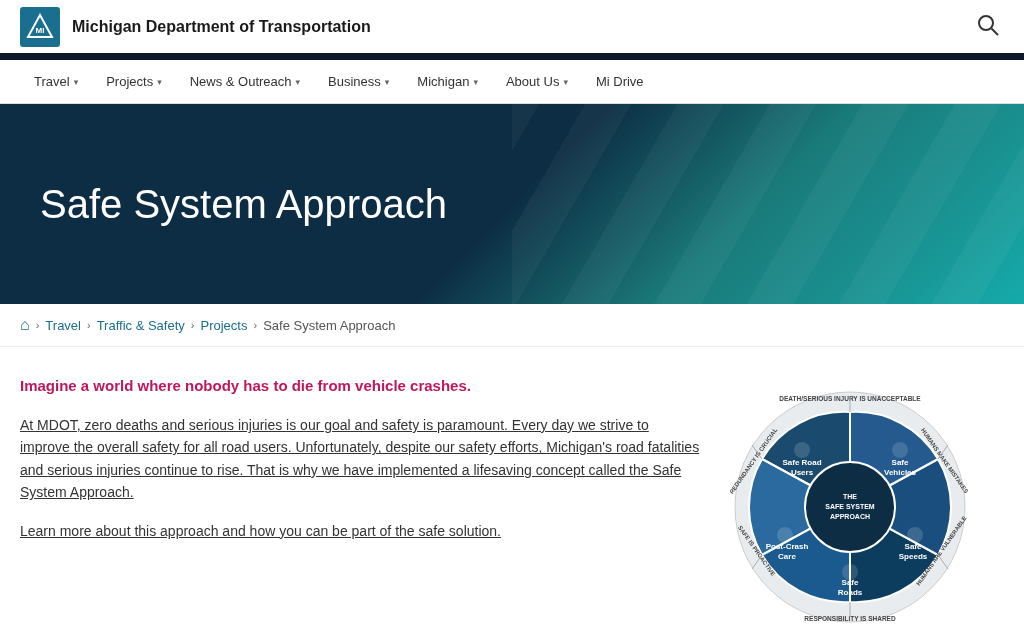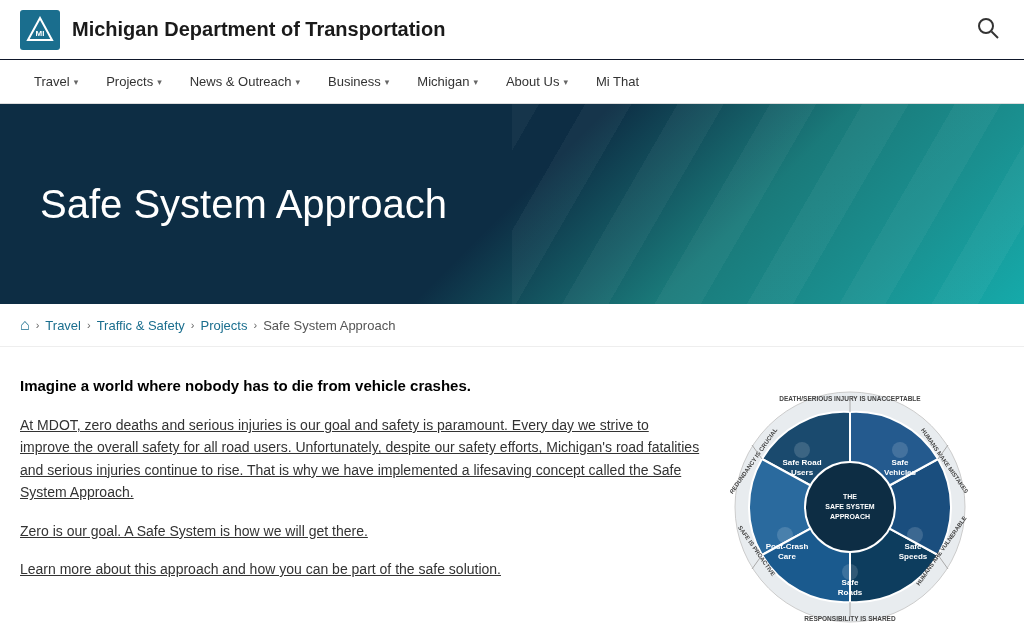--- a/index.html
+++ b/index.html
@@ -4,42 +4,42 @@
   <style>
     * { box-sizing: border-box; margin: 0; padding: 0; }
     body { font-family: Arial, sans-serif; font-size: 14px; color: #333; background: #fff; }
 
     
     .header {
       display: flex;
       align-items: center;
       justify-content: space-between;
       padding: 10px 20px;
-      border-bottom: 1px solid #0f172a;
+      border-bottom: 7px solid #0f172a;
       height: 60px;
     }
     .header-left {
       display: flex;
       align-items: center;
       gap: 12px;
     }
     .logo-box {
       width: 40px;
       height: 40px;
       background: #1a6e8e;
       border-radius: 3px;
       display: flex;
       align-items: center;
       justify-content: center;
       color: white;
       font-size: 10px;
       font-weight: bold;
     }
     .org-name {
-      font-size: 20px;
+      font-size: 16px;
       font-weight: bold;
       color: #1a1a1a;
     }
     .search-icon-btn {
       background: none;
       border: none;
       cursor: pointer;
       padding: 5px;
     }
 
@@ -136,21 +136,21 @@
       max-width: 1024px;
     }
     .content {
       flex: 1;
       max-width: 680px;
     }
     .content-heading {
       font-weight: bold;
       font-size: 15px;
       margin-bottom: 20px;
-      color: #000000;
+      color: #be185d;
     }
     .content-para {
       font-size: 14px;
       line-height: 1.6;
       color: #333;
       margin-bottom: 16px;
       text-decoration: underline;
     }
 
     
@@ -207,21 +207,21 @@
   </a>
   <a class="nav-item" href="#">
     <span>Michigan</span>
     <span class="chevron">▾</span>
   </a>
   <a class="nav-item" href="#">
     <span>About Us</span>
     <span class="chevron">▾</span>
   </a>
   <a class="nav-item" href="#">
-    <span>Mi That</span>
+    <span>Mi Drive</span>
   </a>
 </nav>
 
 <div class="hero">
   <h1 class="hero-title">Safe System Approach</h1>
 </div>
 
 <div class="breadcrumb">
   <a href="#">
     <span class="home-icon">⌂</span>
@@ -233,21 +233,20 @@
   <span class="breadcrumb-sep">›</span>
   <a href="#">Projects</a>
   <span class="breadcrumb-sep">›</span>
   <span class="breadcrumb-current">Safe System Approach</span>
 </div>
 
 <div class="main">
   <div class="content">
     <p class="content-heading">Imagine a world where nobody has to die from vehicle crashes.</p>
     <p class="content-para">At MDOT, zero deaths and serious injuries is our goal and safety is paramount. Every day we strive to improve the overall safety for all road users. Unfortunately, despite our safety efforts, Michigan's road fatalities and serious injuries continue to rise. That is why we have implemented a lifesaving concept called the Safe System Approach.</p>
-    <p class="content-para">Zero is our goal. A Safe System is how we will get there.</p>
     <p class="content-para">Learn more about this approach and how you can be part of the safe solution.</p>
   </div>
 
   <div class="wheel-container">
     <svg class="wheel-svg" viewBox="0 0 240 240" xmlns="http://www.w3.org/2000/svg">
 
       <circle cx="120" cy="120" r="115" fill="#e8ecef" stroke="#ccc" stroke-width="1"></circle>
 
       <path d="M120,120 L120,25 A95,95 0 0,0 32,72 Z" fill="#1a4a6e" stroke="white" stroke-width="2"></path>
 

